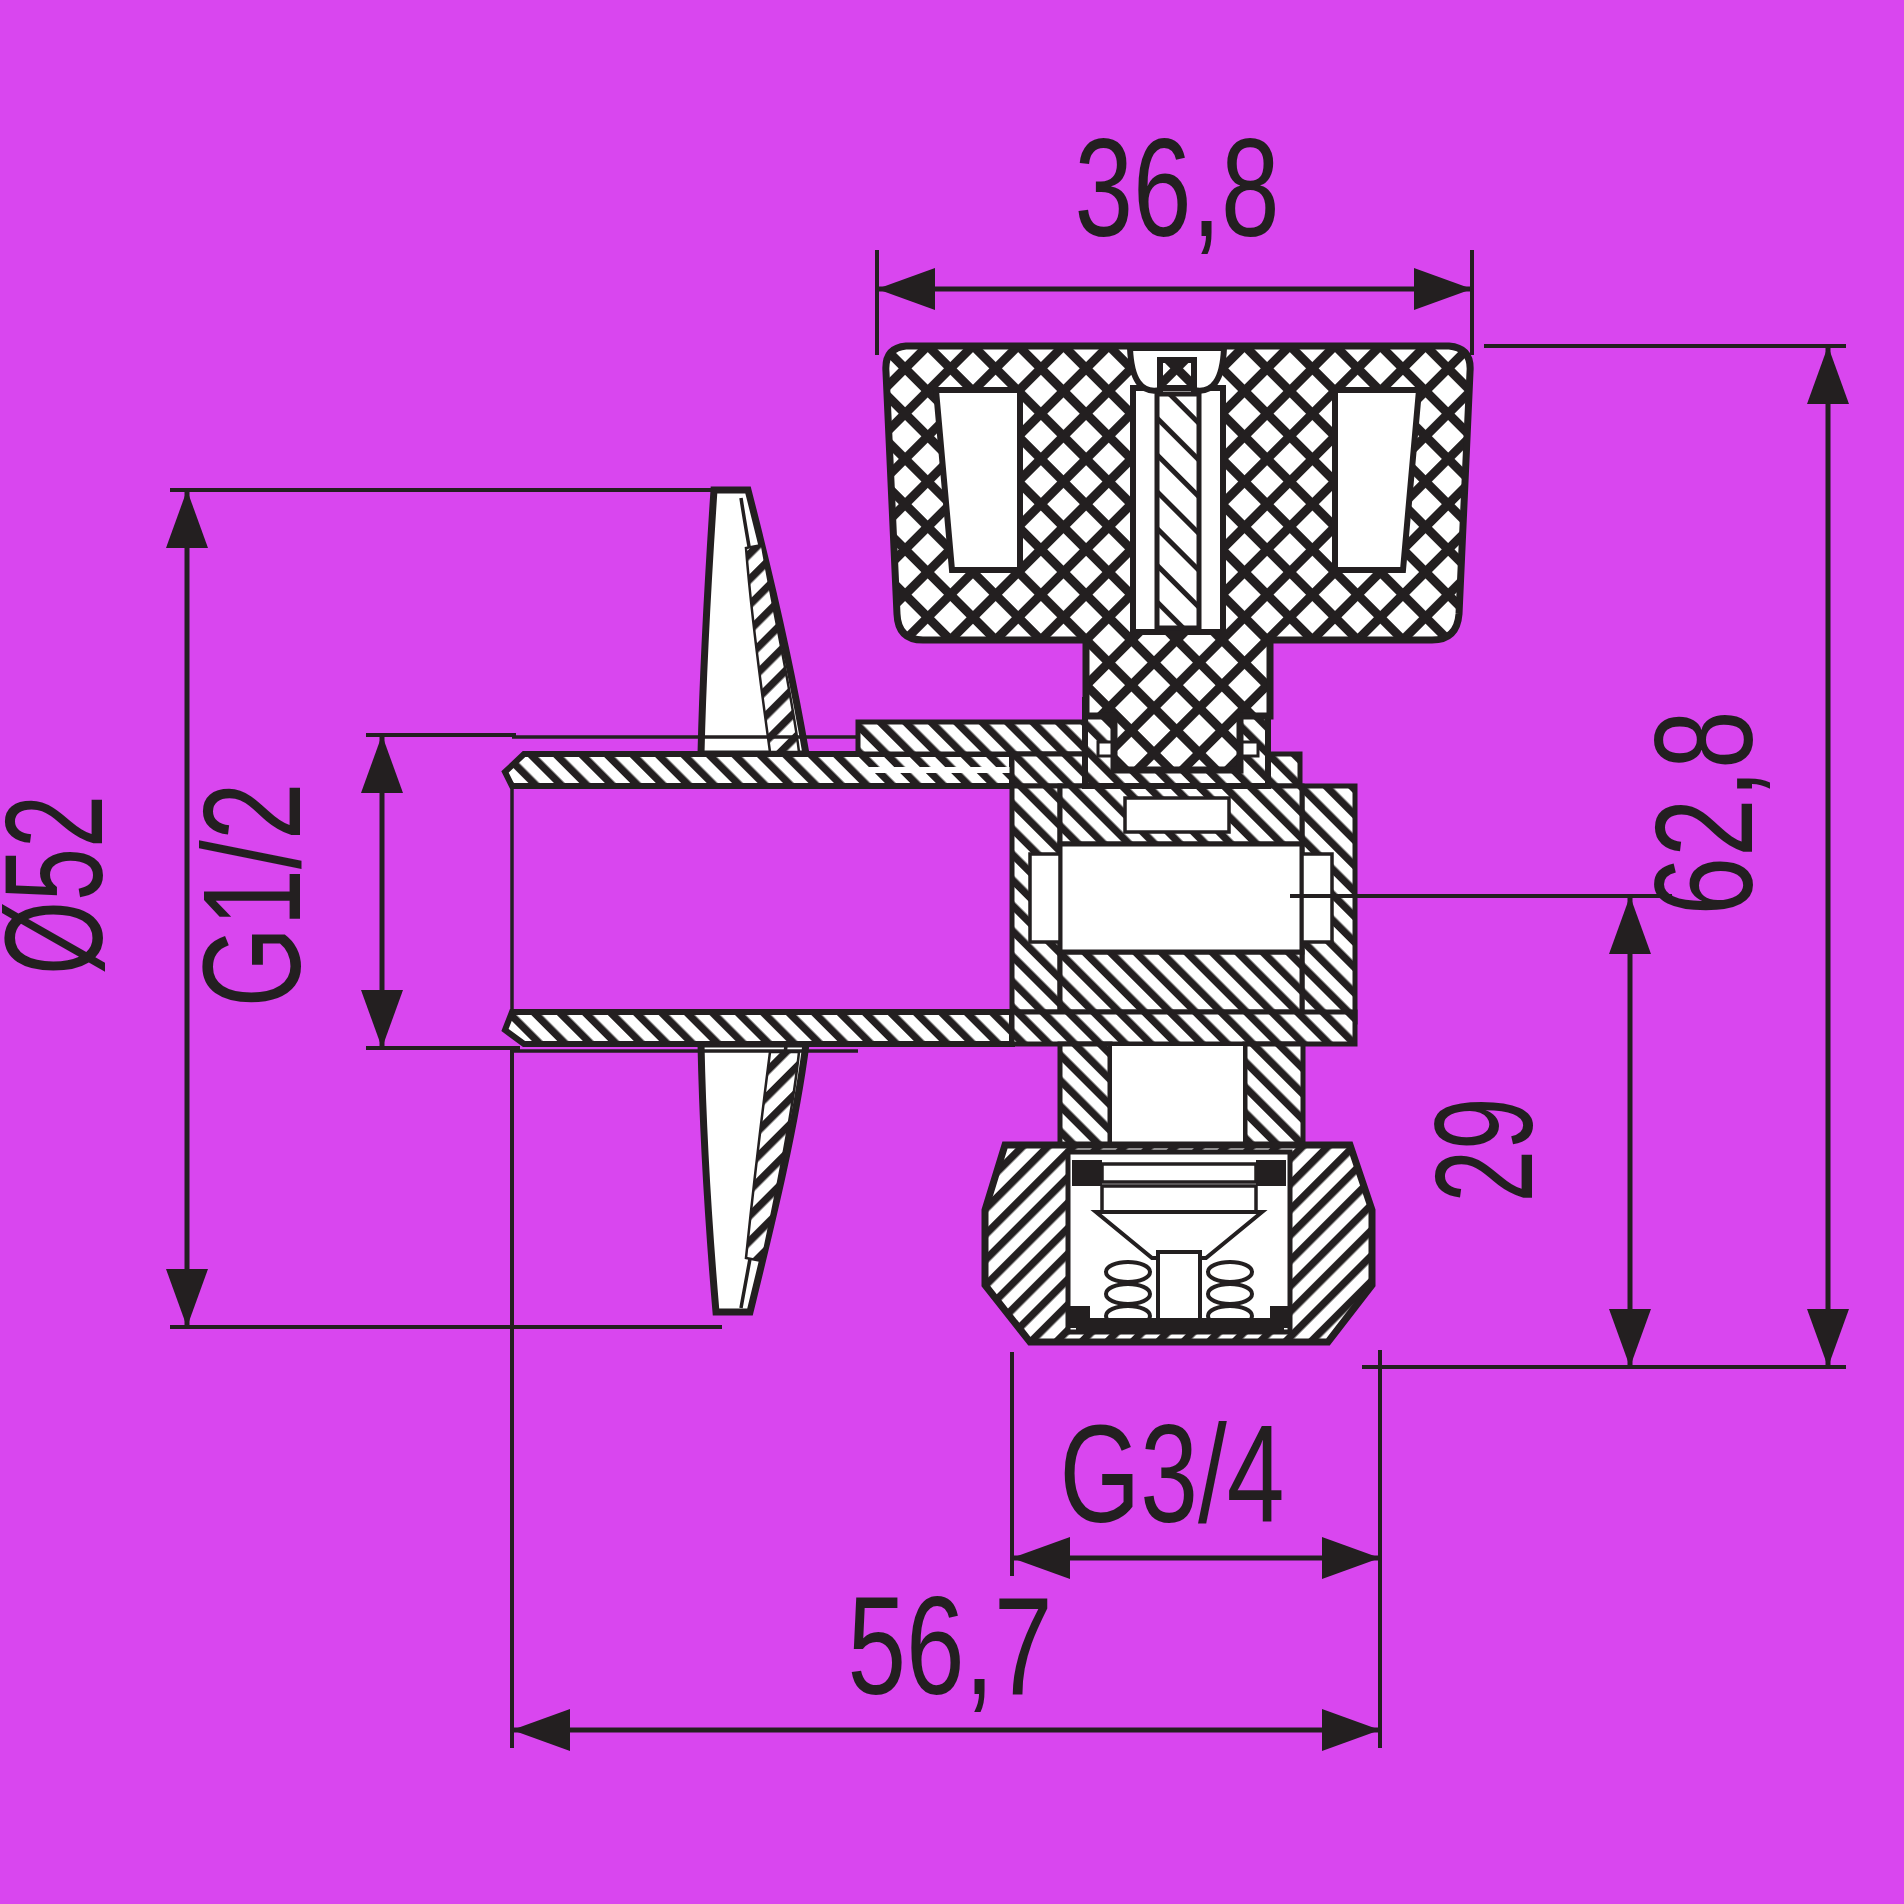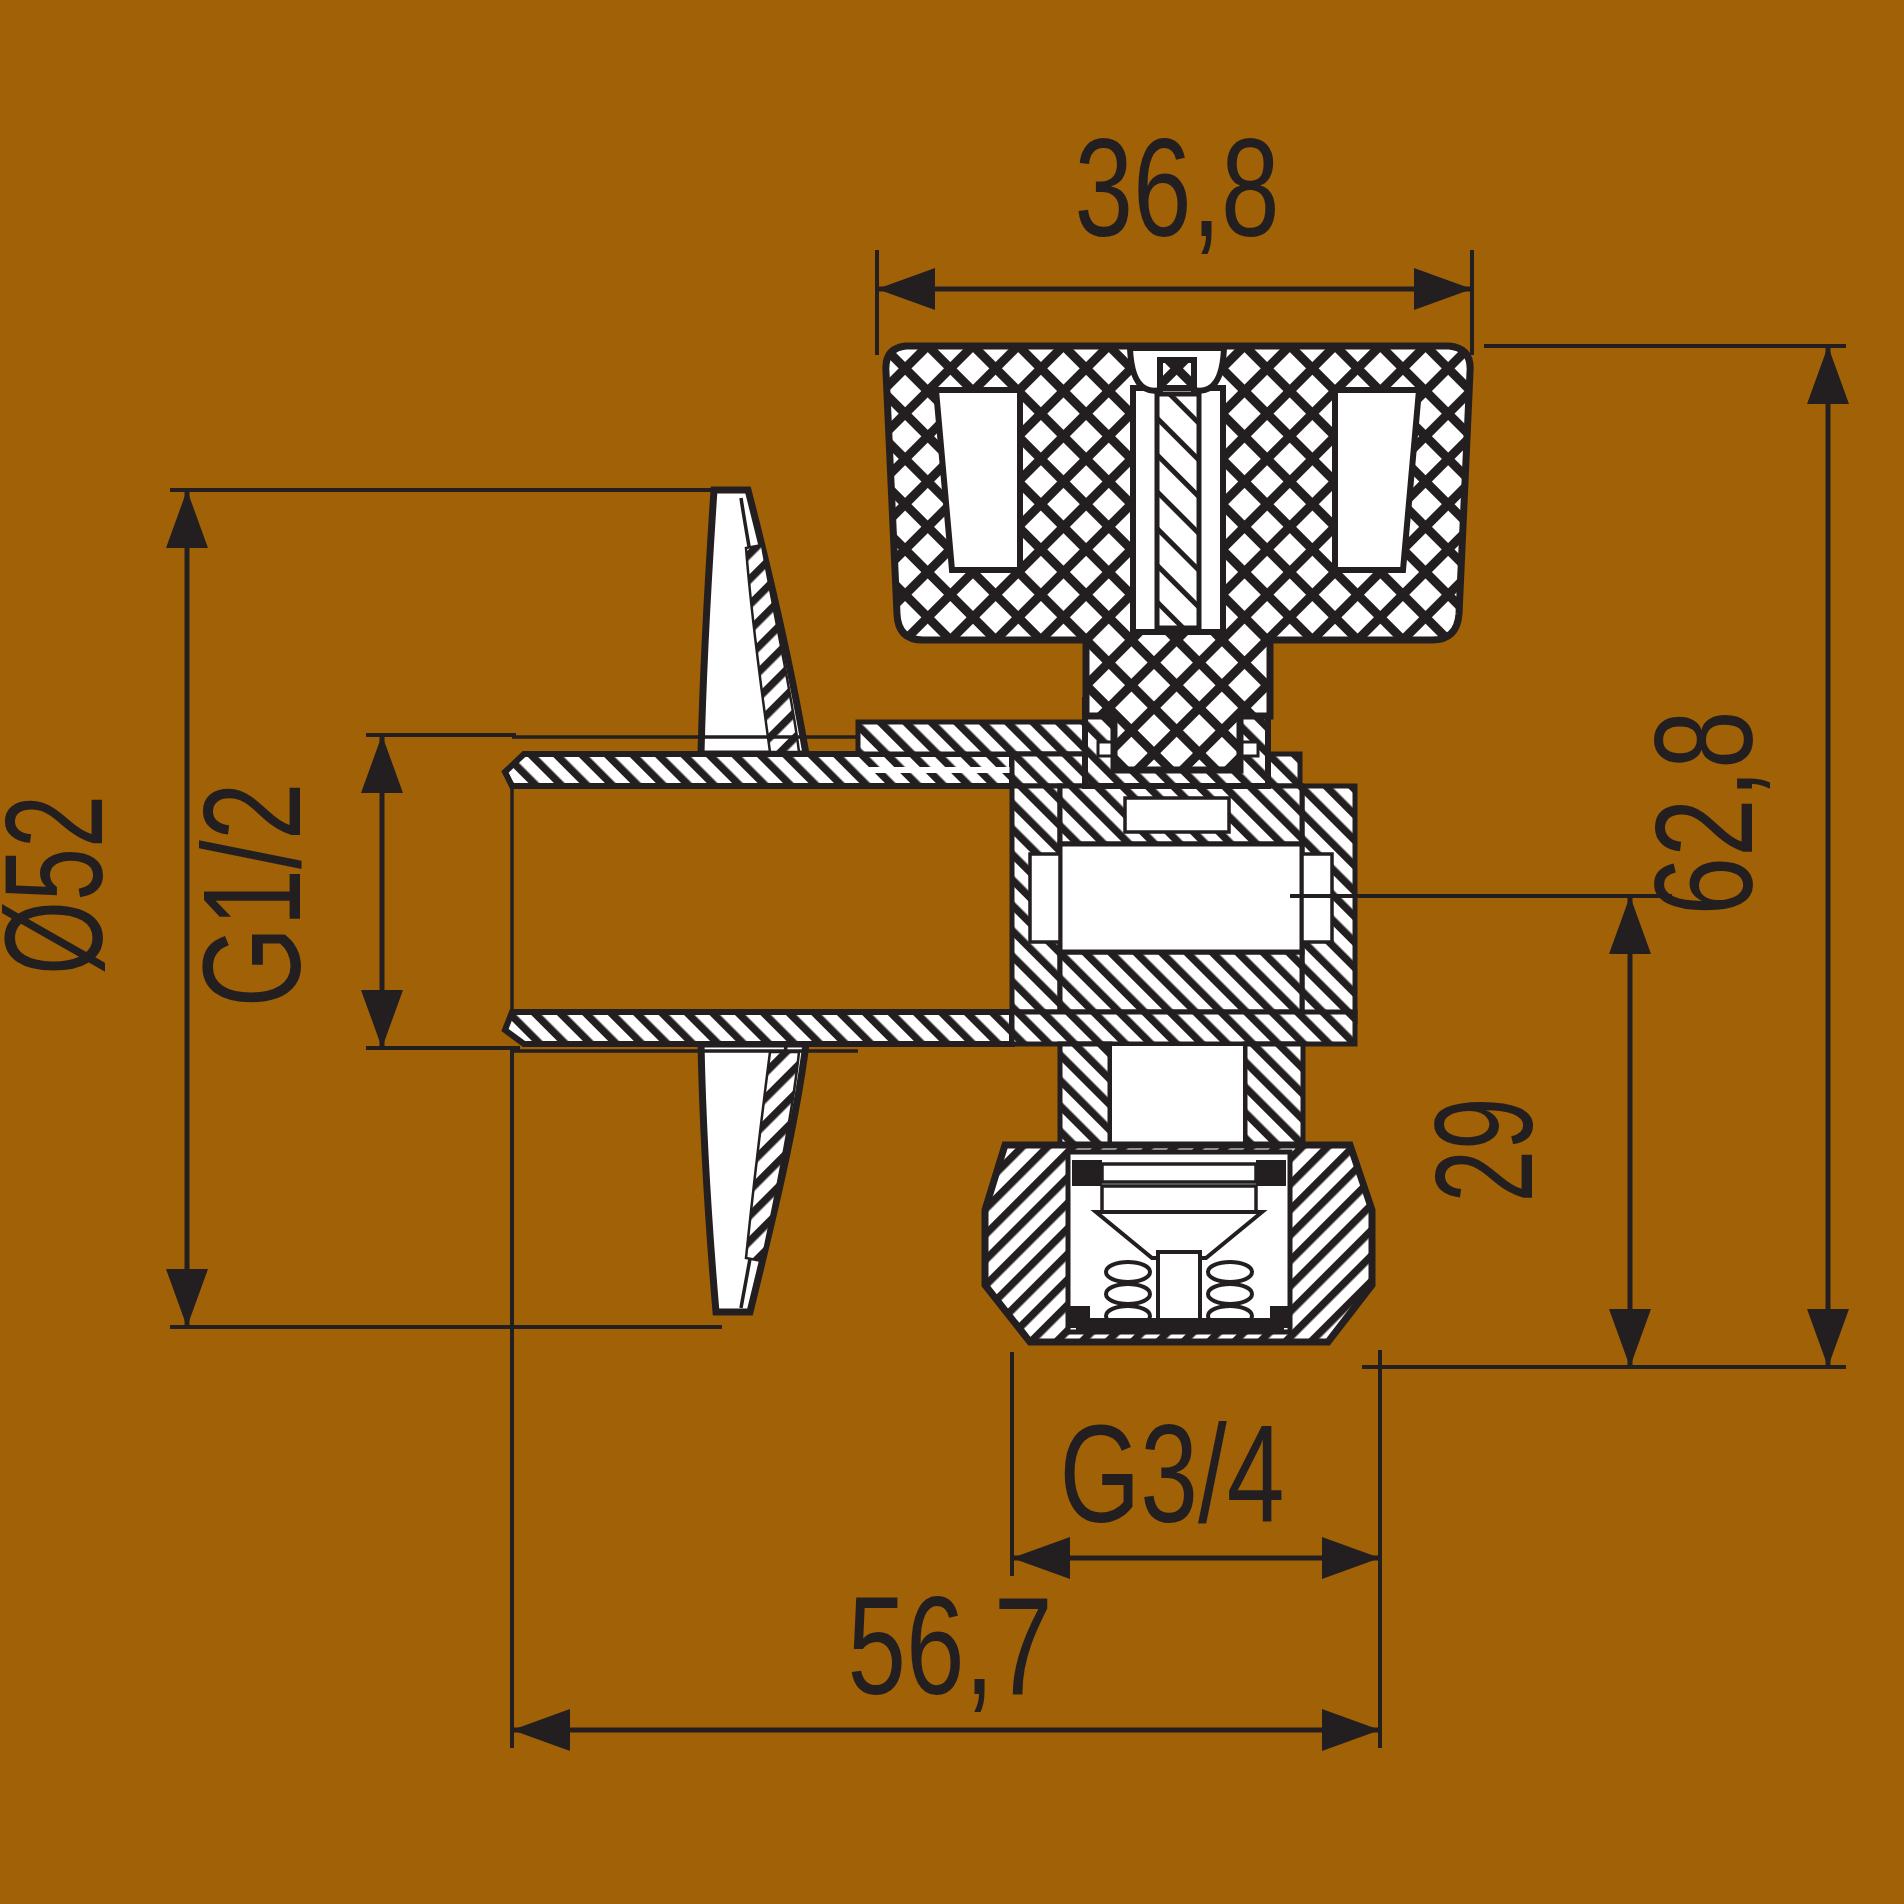--- a/index.html
+++ b/index.html
@@ -1,16 +1,16 @@
 <!DOCTYPE html>
 <html><head>
 <meta charset="utf-8">
 <style>
   html,body{margin:0;padding:0;background:#ffffff;}
-  .page{width:1904px;height:1904px;position:relative;background:#a16207;overflow:hidden;}
+  .page{width:1904px;height:1904px;position:relative;background:#d946ef;overflow:hidden;}
   svg{display:block;}
   text{font-family:"Liberation Sans","DejaVu Sans",sans-serif;fill:#231f20;font-size:140px;}
 </style>
 </head>
 <body>
 
 <div class="page">
 <svg width="1904" height="1904" viewBox="0 0 1904 1904">
   <defs>
 

